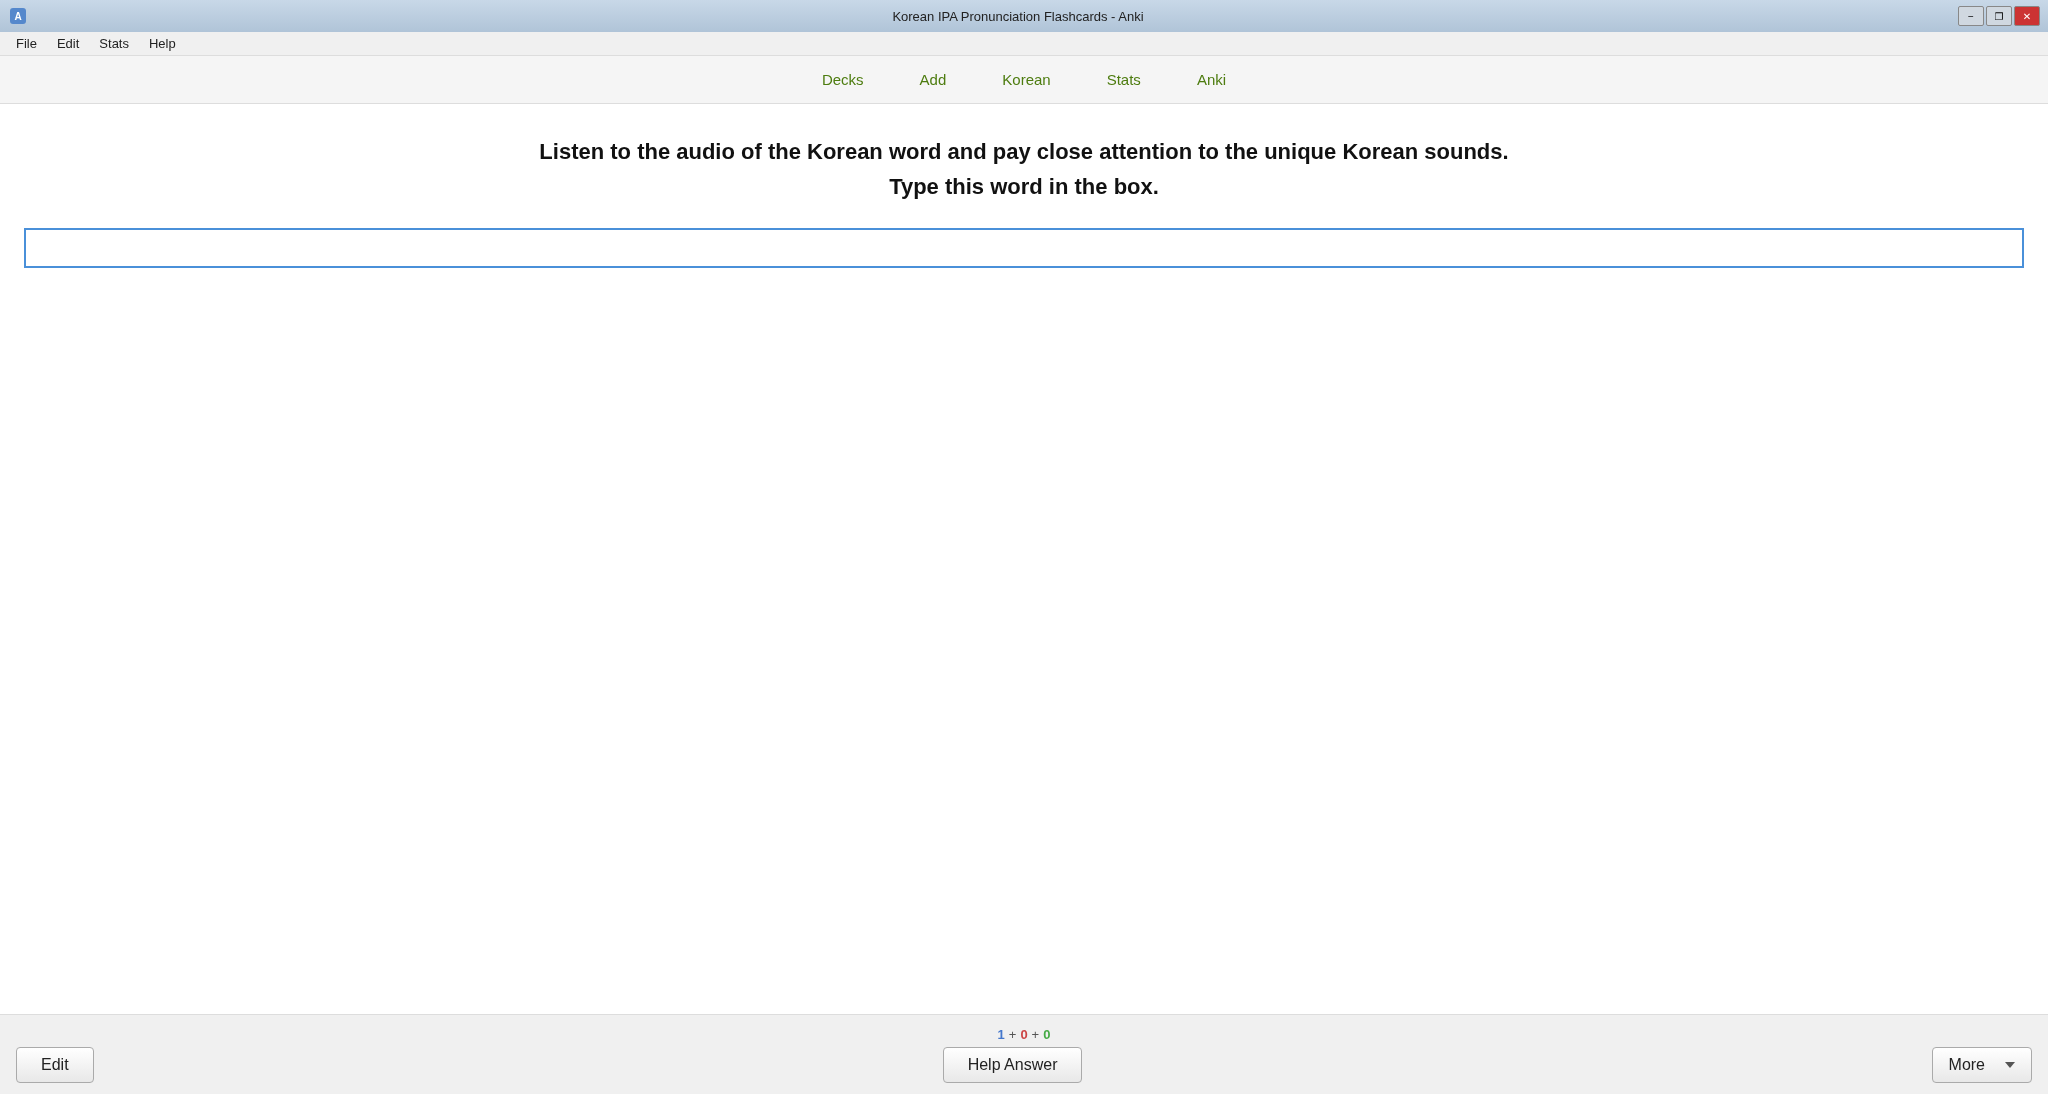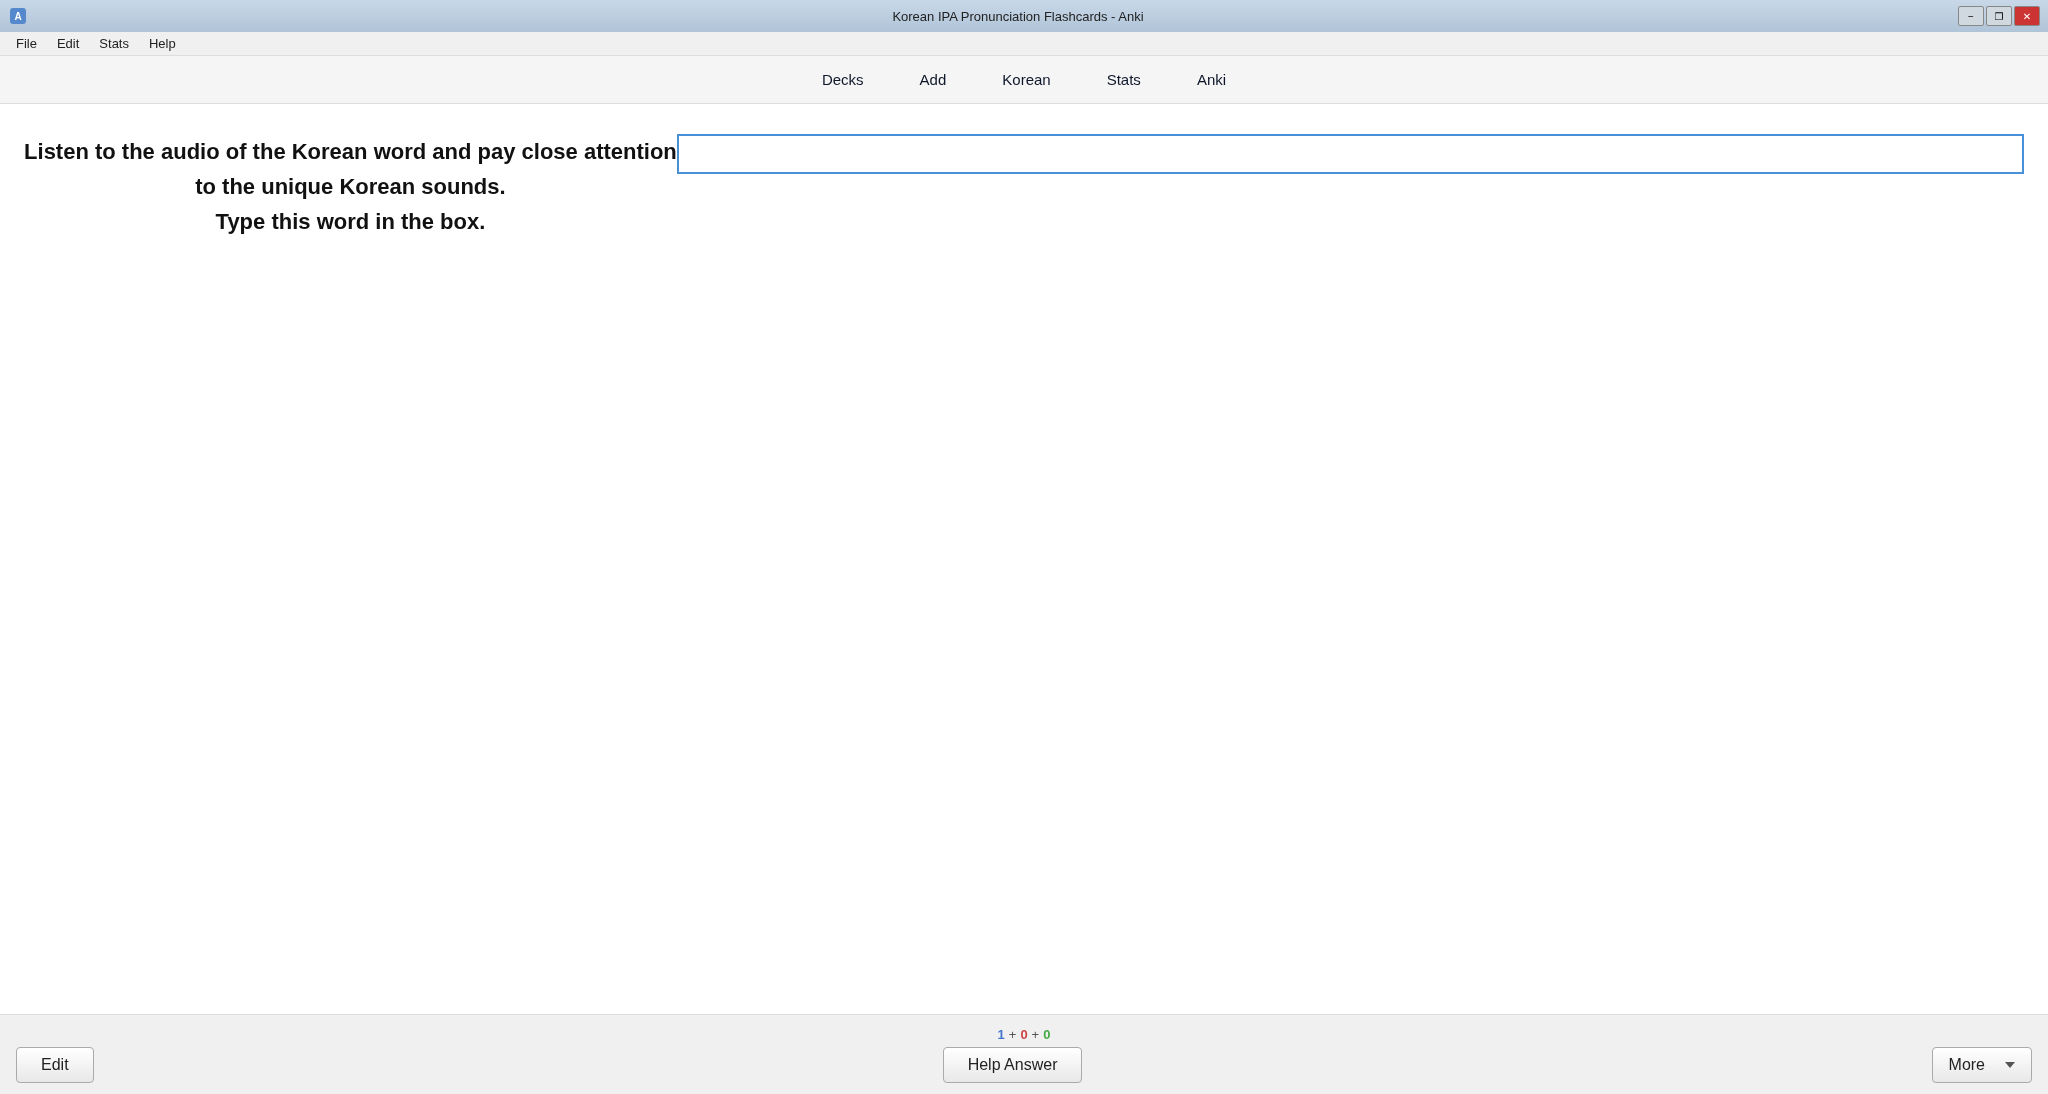--- a/index.html
+++ b/index.html
@@ -100,32 +100,32 @@
       display: flex;
       align-items: center;
       justify-content: center;
       gap: 40px;
       border-bottom: 1px solid #ddd;
       flex-shrink: 0;
     }
 
     .nav-link {
       font-size: 15px;
-      color: #0f172a;
+      color: #4d7c0f;
       cursor: pointer;
       padding: 4px 8px;
       text-decoration: none;
     }
 
     
     .main-content {
       flex: 1;
       background: white;
       display: flex;
-      flex-direction: row;
+      flex-direction: column;
       padding: 30px 24px 24px 24px;
       overflow: hidden;
     }
 
     .card-prompt {
       text-align: center;
       margin-bottom: 24px;
     }
 
     .card-prompt-text {

